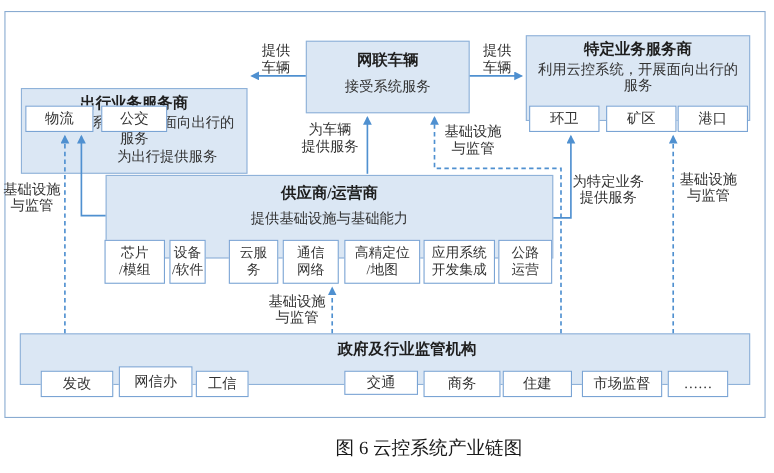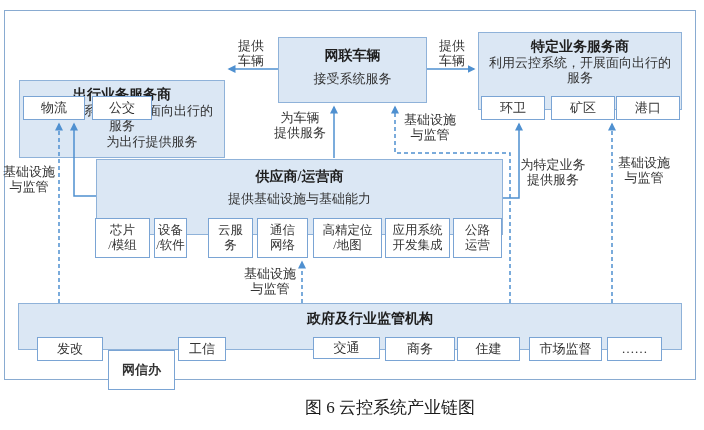--- a/index.html
+++ b/index.html
@@ -69,21 +69,21 @@
   </div>
   <div class="sub" style="left:23px;top:96px;width:62px;height:24px;">物流</div>
   <div class="sub" style="left:92px;top:96px;width:60px;height:24px;">公交</div>
 
   <div class="bigbox" style="left:278px;top:37px;width:149px;height:66px;font-family:Liberation Mono, monospace;">
     <div class="t" style="margin-top:10px;">网联车辆</div>
     <div class="d" style="margin-top:7px;">接受系统服务</div>
   </div>
 
   <div class="bigbox" style="left:478px;top:32px;width:204px;height:78px;">
-    <div class="t" style="margin-top:5px;">特定业务服务商</div>
+    <div class="t" style="margin-top:5px;font-family:Liberation Mono, monospace;">特定业务服务商</div>
     <div class="d">利用云控系统，开展面向出行的
 服务</div>
   </div>
   <div class="sub" style="left:481px;top:96px;width:64px;height:24px;">环卫</div>
   <div class="sub" style="left:551px;top:96px;width:64px;height:24px;">矿区</div>
   <div class="sub" style="left:616px;top:96px;width:64px;height:24px;">港口</div>
 
   <div class="bigbox" style="left:96px;top:159px;width:407px;height:76px;">
     <div class="t" style="margin-top:8px;">供应商/运营商</div>
     <div class="d" style="margin-top:6px;">提供基础设施与基础能力</div>
@@ -100,21 +100,21 @@
 /地图</div>
   <div class="sub small" style="left:385px;top:218px;width:65px;height:40px;">应用系统
 开发集成</div>
   <div class="sub small" style="left:453px;top:218px;width:49px;height:40px;">公路
 运营</div>
 
   <div class="bigbox" style="left:18px;top:303px;width:664px;height:47px;">
     <div class="t" style="margin-top:6px;margin-left:40px;">政府及行业监管机构</div>
   </div>
   <div class="sub" style="left:37px;top:337px;width:66px;height:24px;">发改</div>
-  <div class="sub" style="left:108px;top:350px;width:67px;height:40px;font-weight:bold;">网信办</div>
+  <div class="sub" style="left:108px;top:333px;width:67px;height:28px;">网信办</div>
   <div class="sub" style="left:178px;top:337px;width:48px;height:24px;">工信</div>
   <div class="sub" style="left:313px;top:337px;width:67px;height:22px;">交通</div>
   <div class="sub" style="left:385px;top:337px;width:70px;height:24px;">商务</div>
   <div class="sub" style="left:457px;top:337px;width:63px;height:24px;">住建</div>
   <div class="sub" style="left:529px;top:337px;width:73px;height:24px;">市场监督</div>
   <div class="sub" style="left:607px;top:337px;width:55px;height:24px;">……</div>
 
   <div class="lbl" style="left:229px;top:38px;width:44px;">提供
 车辆</div>
   <div class="lbl" style="left:430px;top:38px;width:44px;">提供

